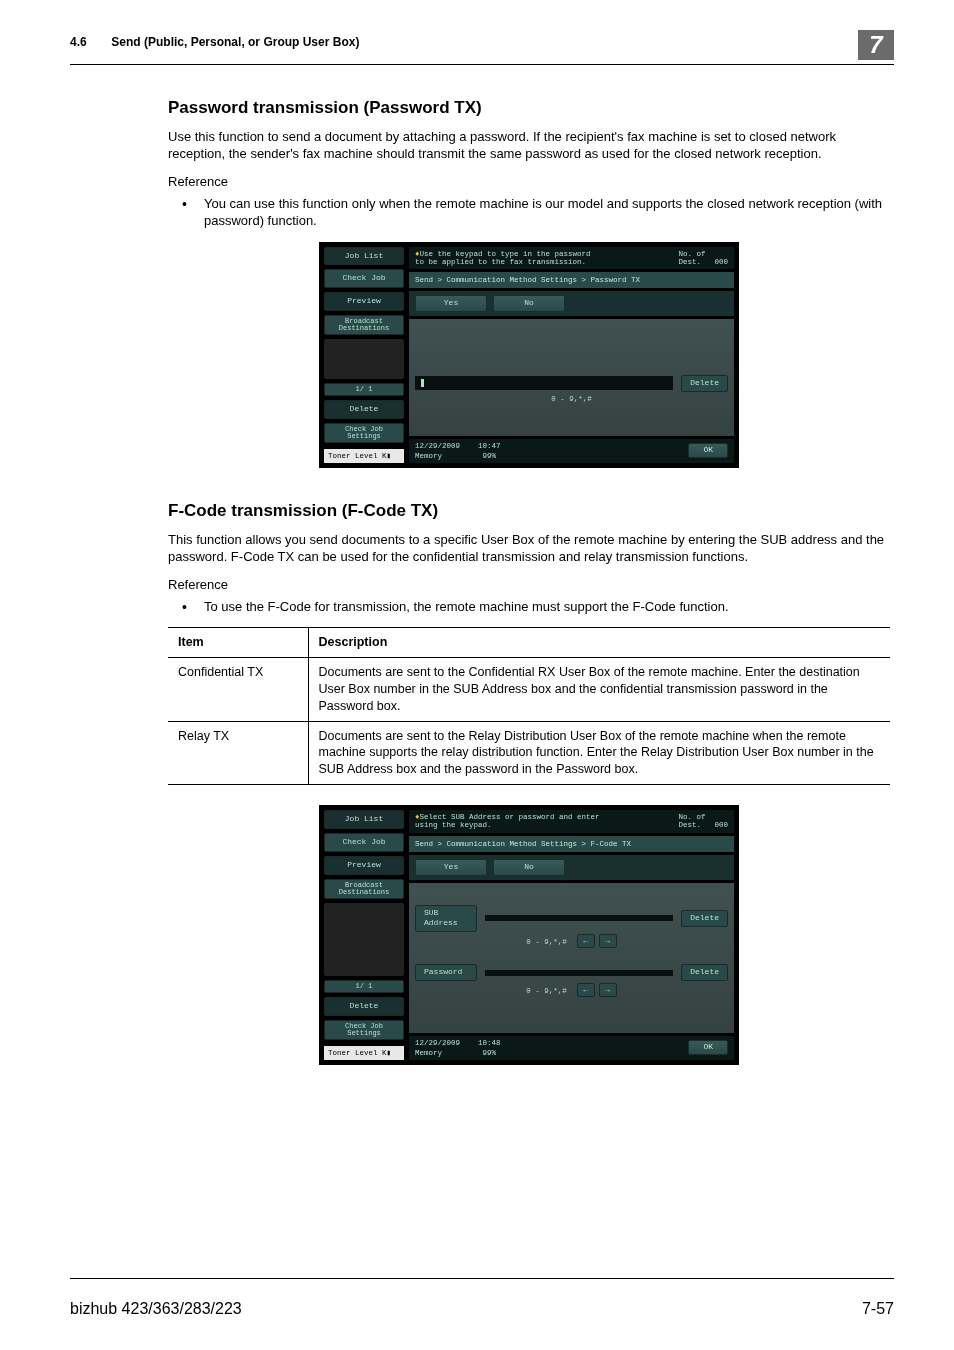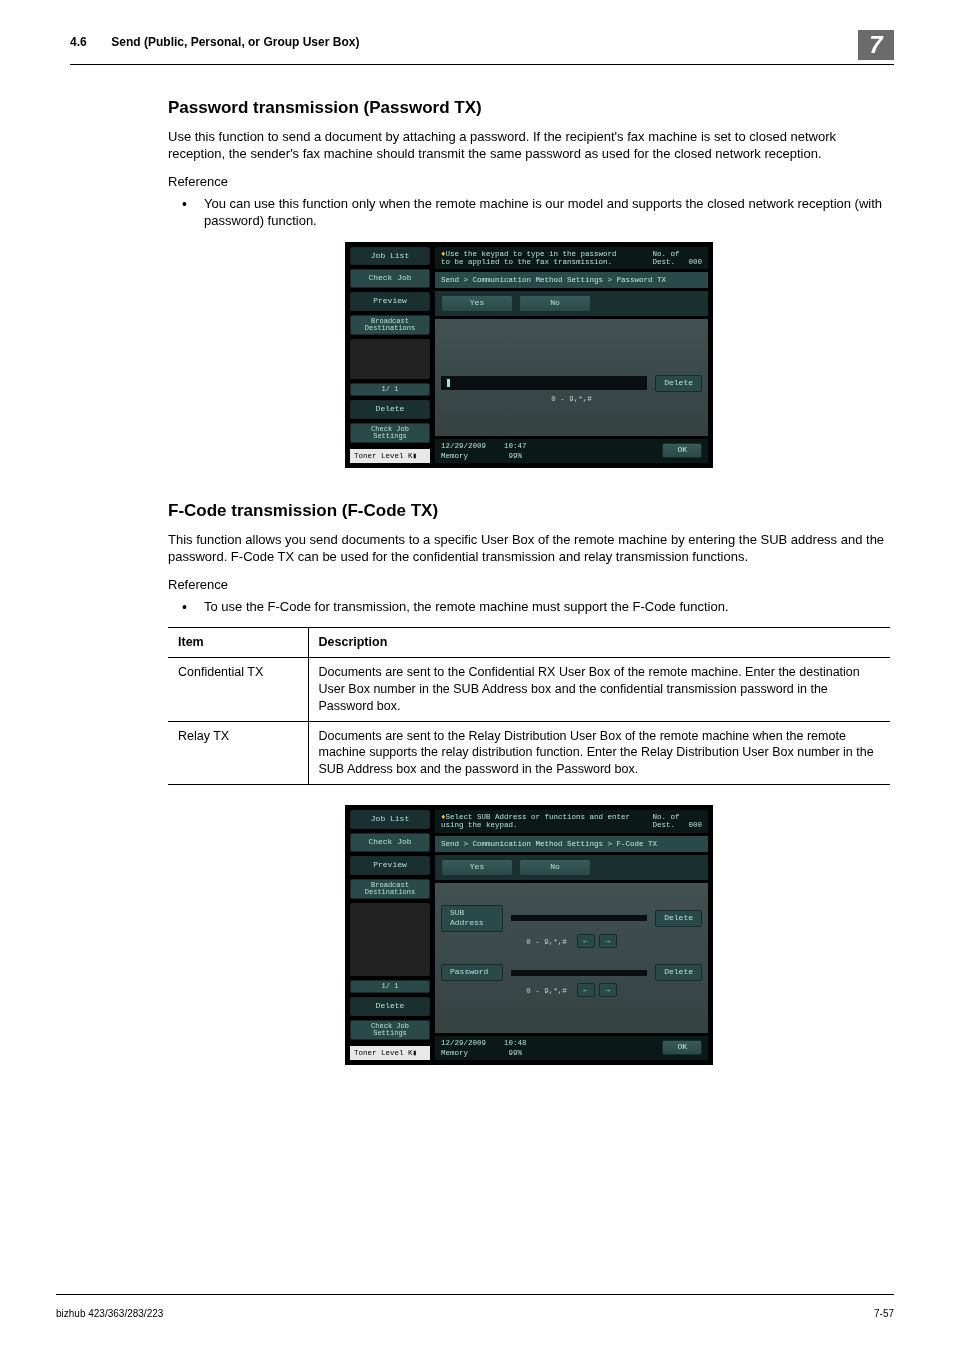--- a/index.html
+++ b/index.html
@@ -59,21 +59,21 @@
     vertical-align: top;
   }
   table.desc th { font-weight: bold; }
   table.desc th:first-child, table.desc td:first-child {
     width: 140px;
     border-right: 1px solid #000;
   }
   .screenshot-wrap { text-align: center; margin: 12px 0 26px 0; }
   .lcd {
     display: inline-block;
-    width: 368px;
+    width: 420px;
     background: #000;
     padding: 5px;
     text-align: left;
     color: #c0d8d0;
     font-family: "Courier New", monospace;
   }
   .lcd-inner { display: flex; gap: 5px; }
   .lcd-left { width: 80px; display: flex; flex-direction: column; gap: 4px; }
   .lcd-btn {
     background: #2a4a4a;
@@ -172,25 +172,25 @@
     color: #000;
     font-size: 7.5px;
     padding: 2px 4px;
     margin-top: 2px;
     display: inline-block;
     width: 80px;
   }
   .footer {
     position: absolute;
     bottom: 30px;
-    left: 56px;
+    left: 70px;
     right: 60px;
     border-top: 1px solid #000;
-    padding-top: 12px;
-    font-size: 10px;
+    padding-top: 19px;
+    font-size: 16px;
     display: flex;
     justify-content: space-between;
   }
 </style>
 </head>
 <body>
 
 <div class="page">
 
   <div class="header-line">
@@ -296,21 +296,21 @@
 Destinations</div>
             <div class="lcd-spacer"></div>
             <div class="lcd-btn tiny">1/  1</div>
             <div class="lcd-btn dark">Delete</div>
             <div class="lcd-btn tiny" style="white-space:pre-line">Check Job
 Settings</div>
             <div class="toner"><span>Toner Level  K</span>▮</div>
           </div>
           <div class="lcd-right">
             <div class="lcd-top">
-              <span style="white-space:pre-line"><span class="dot">♦</span><span>Select SUB Address or functions and enter
+              <span style="white-space:pre-line"><span class="dot">♦</span><span>Select SUB Address or password and enter
 using the keypad.</span></span>
               <span><span style="white-space:pre-line">No. of
 Dest.</span>&nbsp;&nbsp;&nbsp;<span>000</span></span>
             </div>
             <div class="lcd-crumb">Send &gt; Communication Method Settings &gt; F-Code TX</div>
             <div class="lcd-yesno">
               <div class="yn-btn">Yes</div>
               <div class="yn-btn">No</div>
             </div>
             <div class="lcd-body tall">

